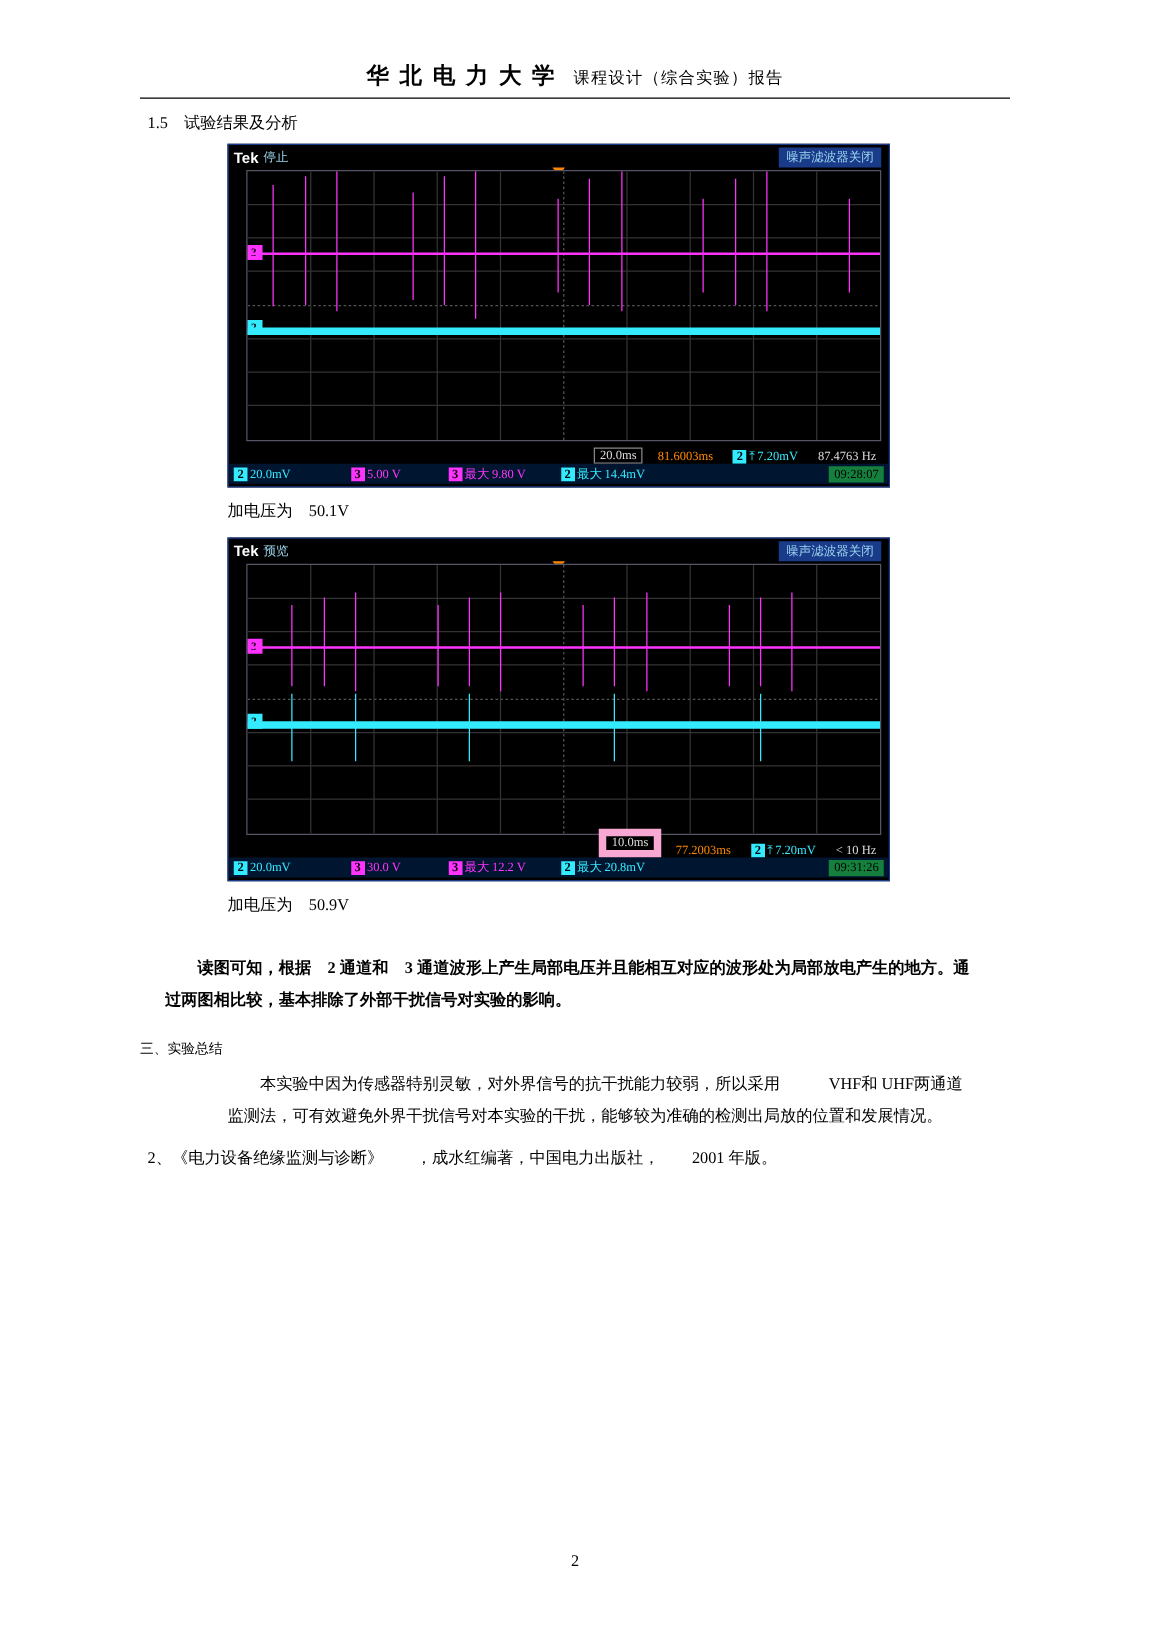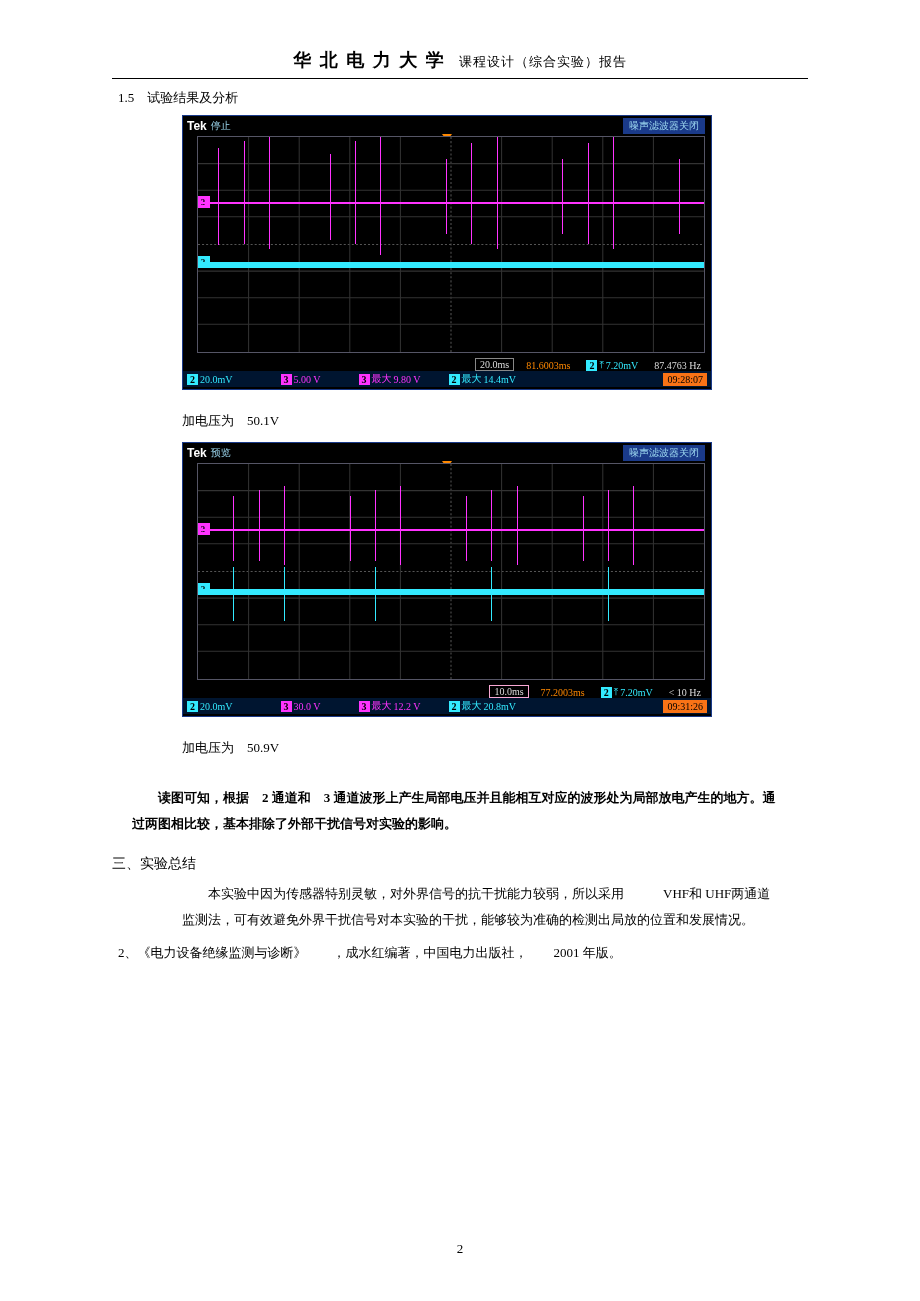--- a/index.html
+++ b/index.html
@@ -113,35 +113,35 @@
       align-items: center;
       background: #001530;
     }
     .badge { padding: 0 4px; display: inline-flex; align-items: center; gap: 2px; }
     .b-cyan { color: #33eaff; }
     .b-mag { color: #ff33ff; }
     .b-org { color: #ff8800; }
     .b-white { color: #ddd; }
     .chbox { background: #33eaff; color: #000; padding: 0 3px; font-weight: bold; }
     .chbox3 { background: #ff33ff; color: #000; padding: 0 3px; font-weight: bold; }
-    .timebox { background: #f97316; color: #000; padding: 1px 4px; }
+    .timebox { background: #15803d; color: #000; padding: 1px 4px; }
     .caption {
       margin-left: 70px;
       font-size: 13px;
-      margin-top: 22px;
+      margin-top: 10px;
       margin-bottom: 12px;
     }
     .para {
       font-size: 13px;
       line-height: 2.0;
       text-indent: 2em;
       margin: 6px 20px;
     }
     .sec-head {
-      font-size: 14px;
+      font-size: 11px;
       margin: 18px 0 8px 0;
     }
     .ref {
       font-size: 13px;
       line-height: 2.2;
       margin-left: 6px;
     }
     .page-num {
       position: absolute;
       bottom: 44px;
@@ -290,21 +290,21 @@
         <div class="spike" style="left:81%;top:12%;height:33%"></div>
         <div class="spike" style="left:86%;top:10%;height:37%"></div>
         <div class="spike2" style="left:7%;top:48%;height:25%"></div>
         <div class="spike2" style="left:17%;top:48%;height:25%"></div>
         <div class="spike2" style="left:35%;top:48%;height:25%"></div>
         <div class="spike2" style="left:58%;top:48%;height:25%"></div>
         <div class="spike2" style="left:81%;top:48%;height:25%"></div>
       </div>
       <div class="bottom1">
         <span class="spacer-right"></span>
-        <span class="badge b-white" style="border:1px solid #f9a8d4;padding:0 4px;">10.0ms</span>
+        <span class="badge b-white" style="border:6px solid #f9a8d4;padding:0 4px;">10.0ms</span>
         <span class="badge b-org">77.2003ms</span>
         <span class="badge">
             <span class="chbox">2</span>
             <span class="b-cyan">⤒</span>
             <span class="b-cyan">7.20mV</span>
           </span>
         <span class="badge b-white">&lt; 10 Hz</span>
       </div>
       <div class="bottom2">
         <span class="badge">

